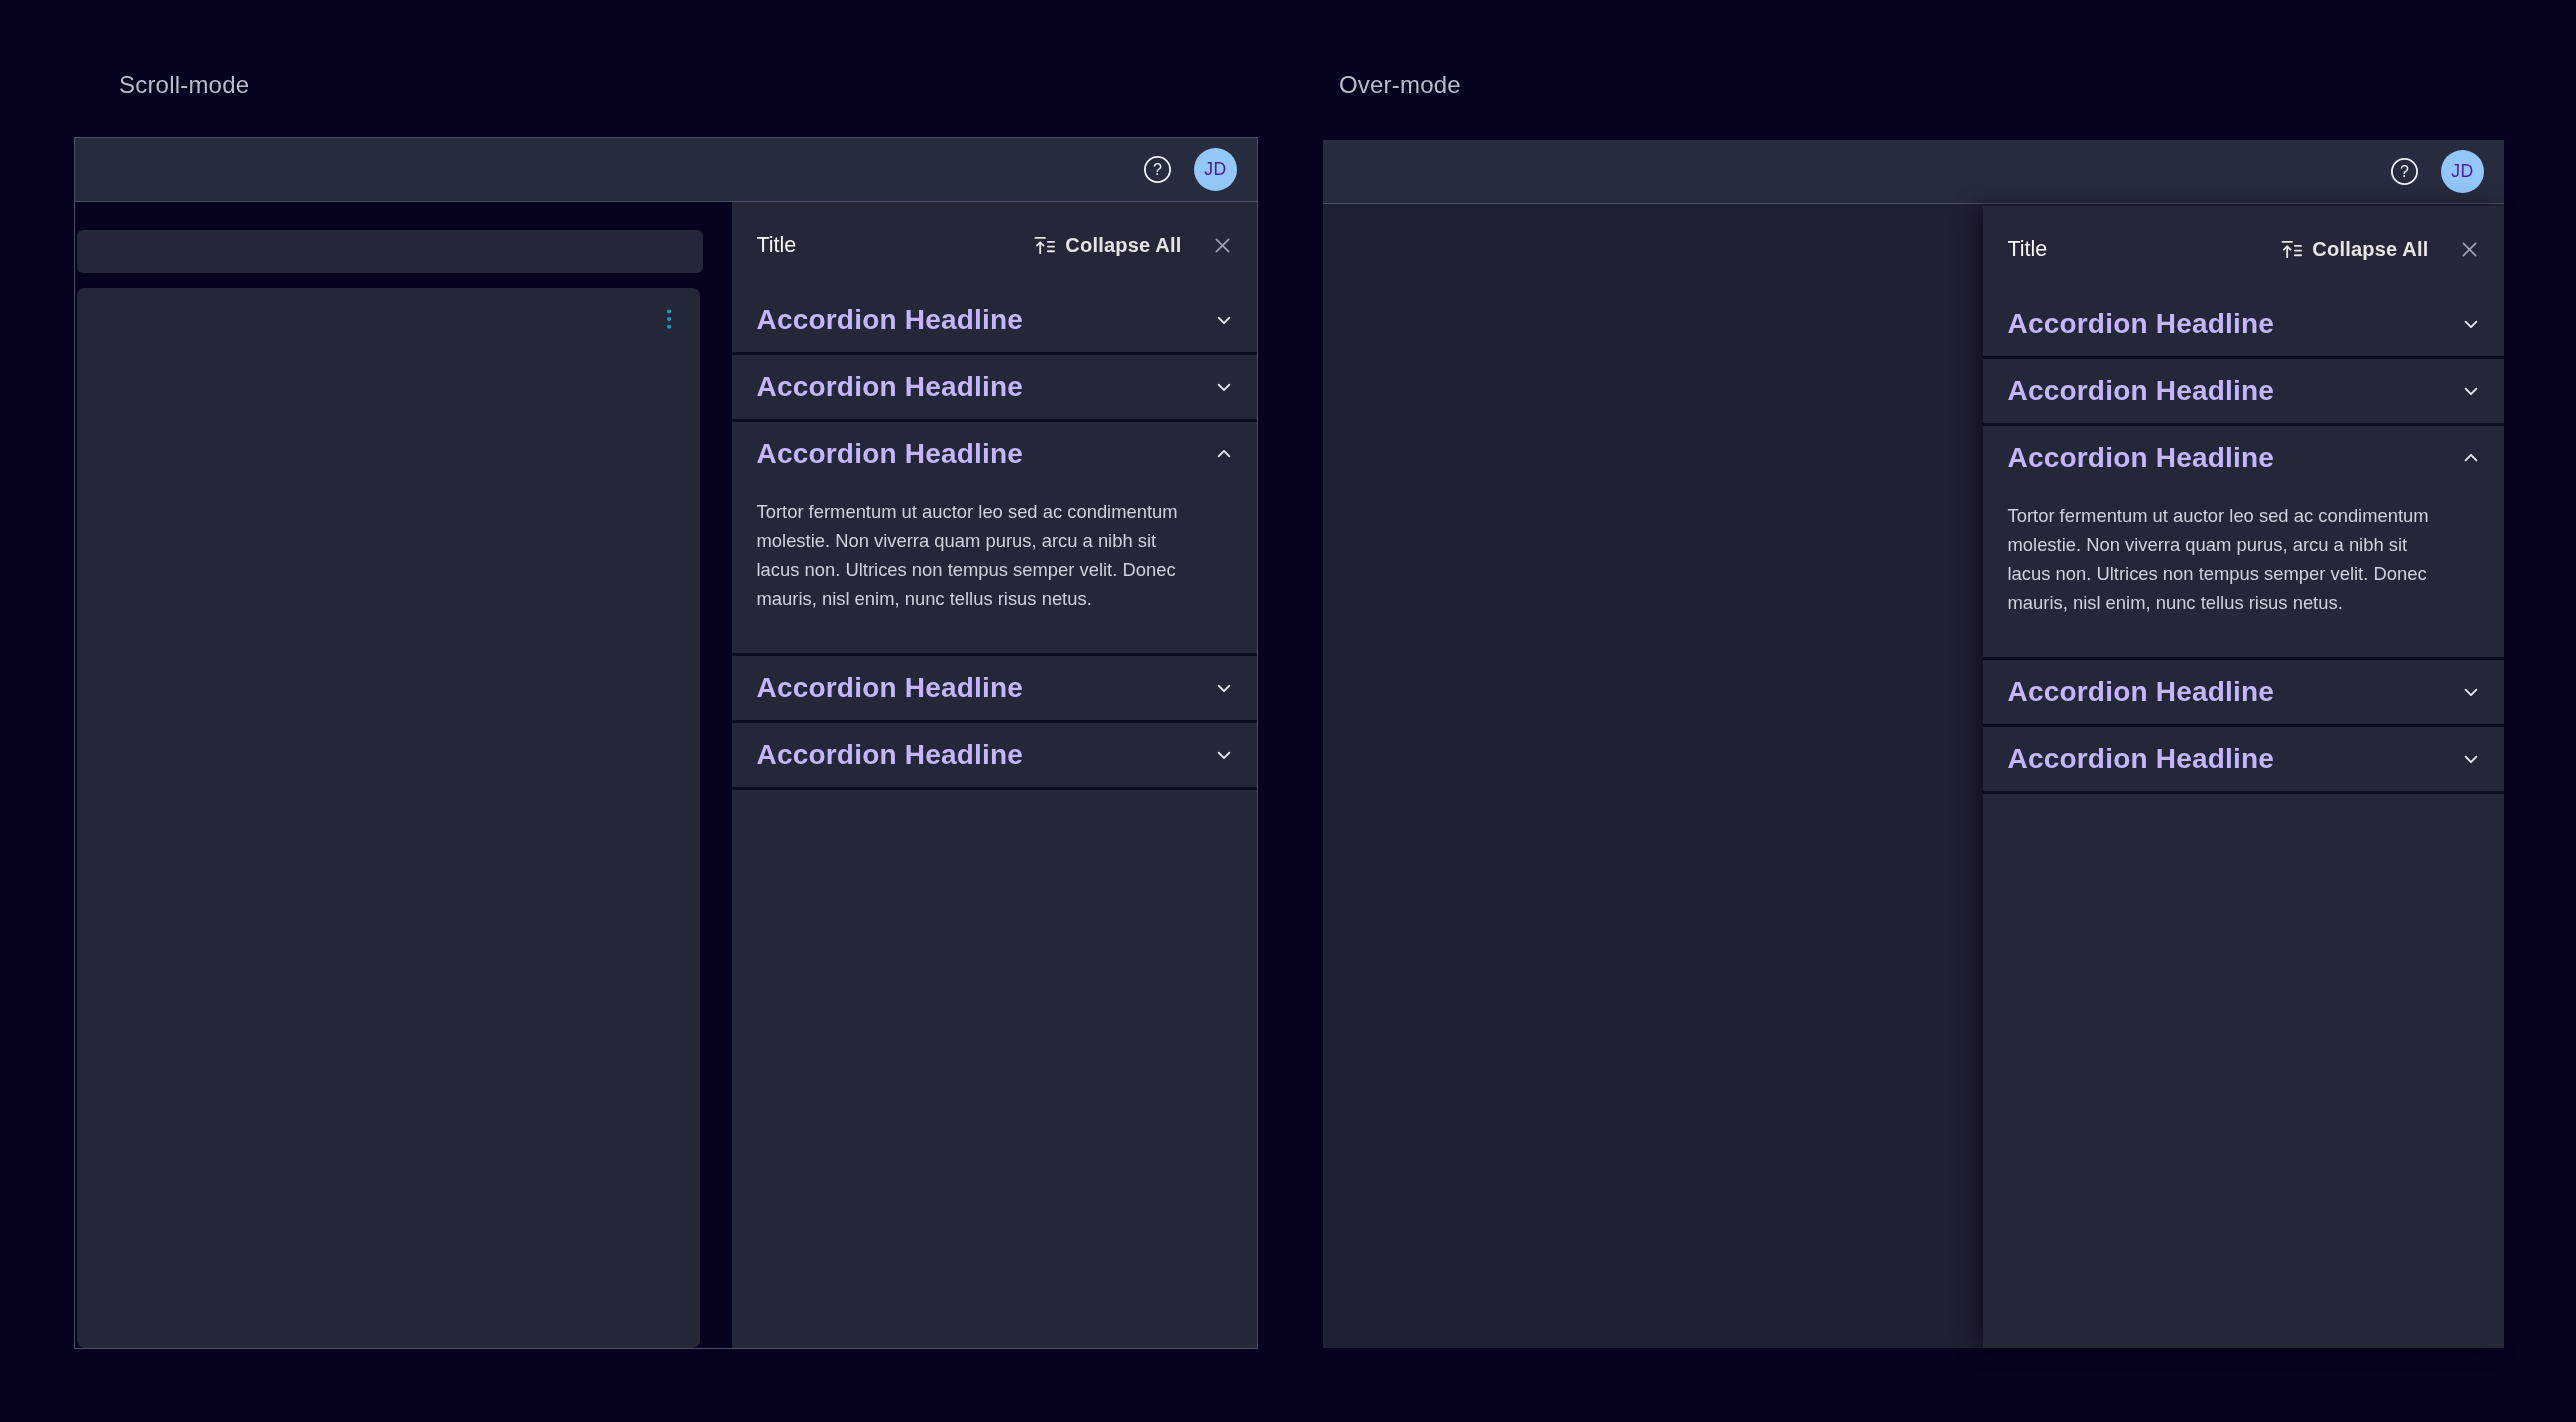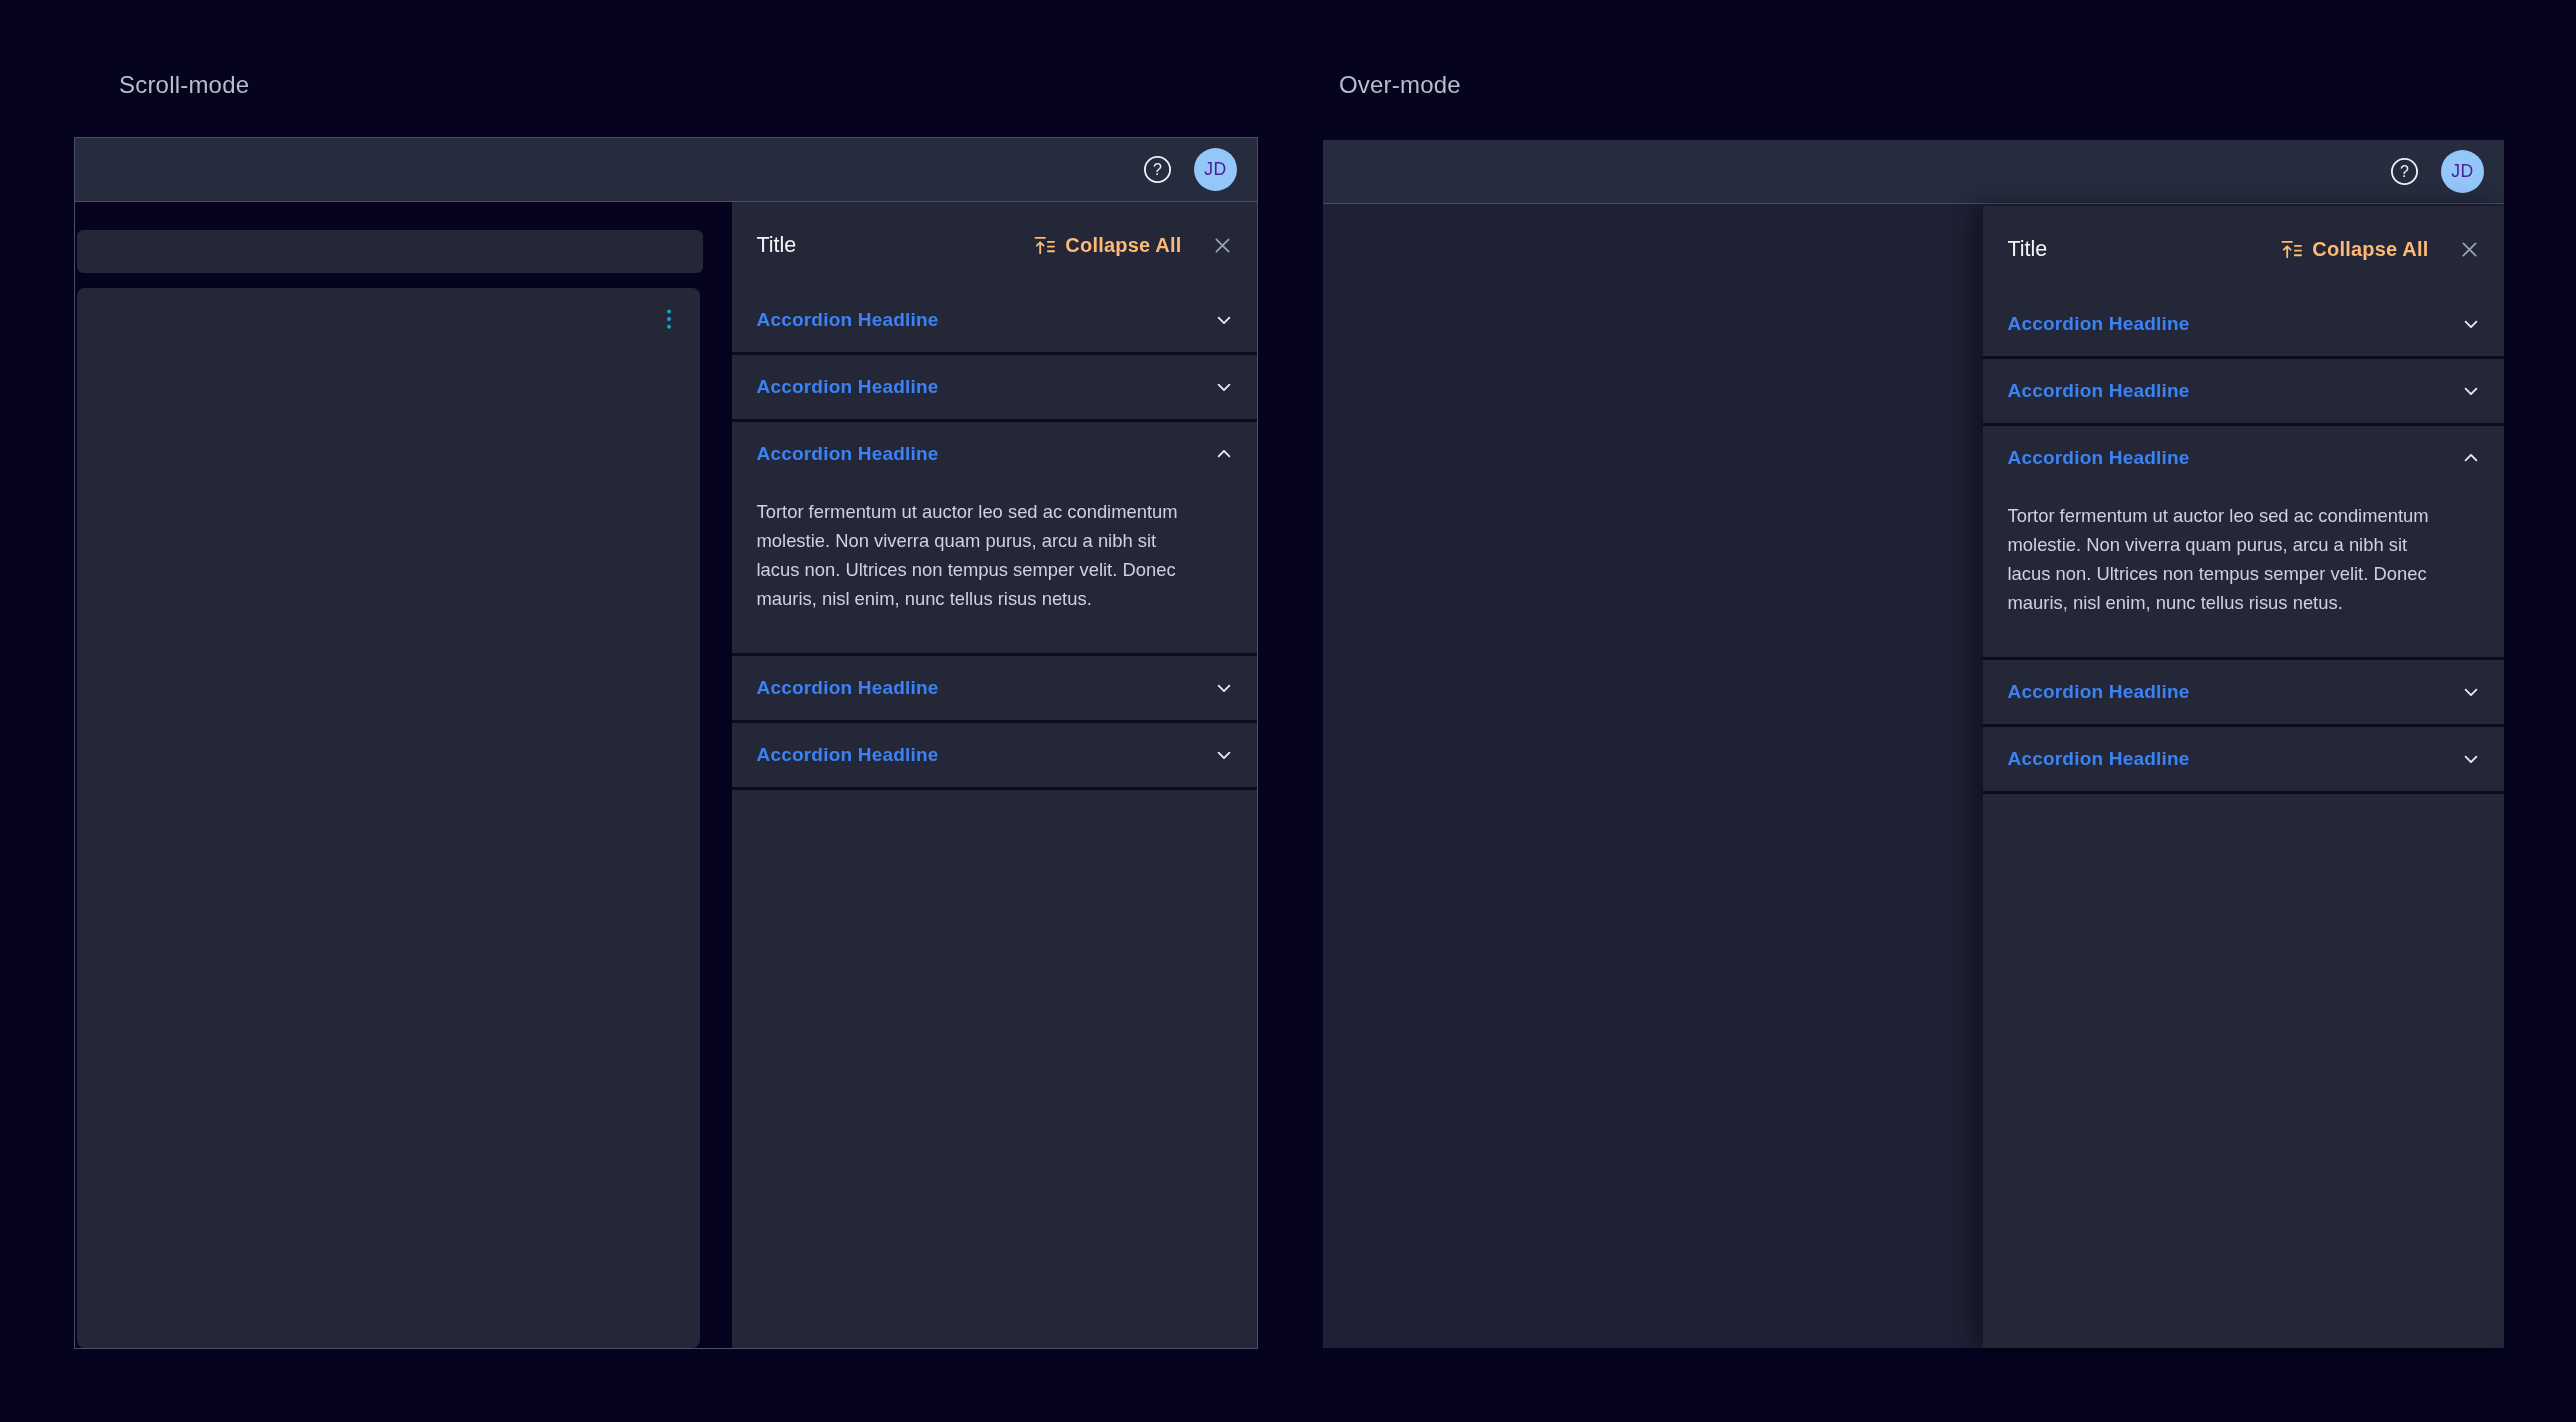--- a/index.html
+++ b/index.html
@@ -76,36 +76,36 @@
   .panel-scroll { width:525px; flex:0 0 525px; }
   .panel-header {
     height:86px; flex:0 0 86px;
     display:flex; align-items:center;
     padding:0 21.5px 0 24.5px;
   }
   .panel-title { flex:1; font-size:21.5px; font-weight:500; color:#f5f6f8; }
   .collapse-btn {
     display:flex; align-items:center; gap:9px;
     background:transparent; border:none; cursor:pointer;
-    color:#fdba74; font-size:20px; font-weight:700;
+    color:#e5e5e5; font-size:20px; font-weight:700;
     font-family:"Liberation Sans", sans-serif; letter-spacing:0.2px;
   }
   .close-btn {
     margin-left:28px; width:26px; height:26px;
     background:transparent; border:none; cursor:pointer;
     display:flex; align-items:center; justify-content:center;
   }
 
   .acc-list { flex:1; display:flex; flex-direction:column; min-height:0; }
   .acc-item { border-bottom:3.1px solid #0a0c20; }
   .acc-head {
     height:64px; display:flex; align-items:center; justify-content:space-between;
     padding:0 23px 0 24.5px; cursor:pointer;
   }
-  .acc-label { font-size:19px; font-weight:600; color:#3b82f6; letter-spacing:0.2px; }
+  .acc-label { font-size:28px; font-weight:600; color:#c4b5fd; letter-spacing:0.2px; }
   .acc-body {
     padding:10.7px 35px 40px 24.5px;
     font-size:18.4px; line-height:29px; color:#cfd2dc; max-width:481px;
   }
 
   .icon { display:block; }
 </style>
 </head>
 <body>
 

